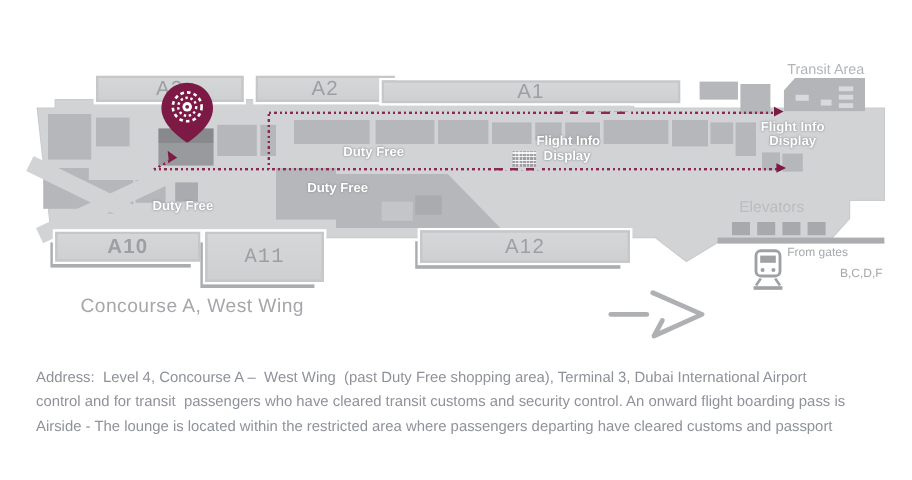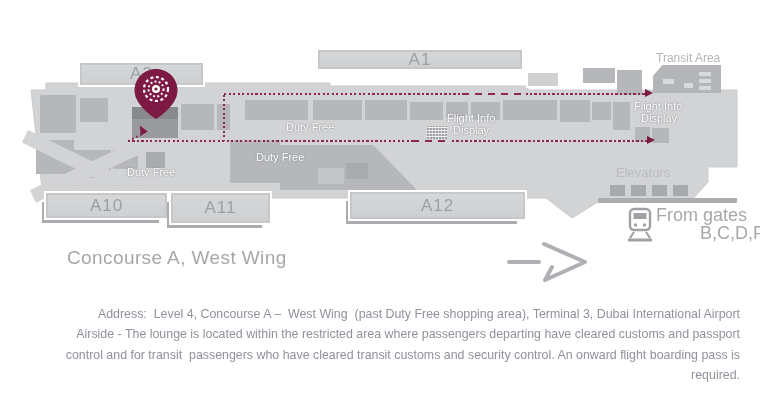--- a/index.html
+++ b/index.html
@@ -42,34 +42,34 @@
           border-left:8px solid #7c1a45;}
   #approach-line{position:absolute;left:127px;top:136px;width:18px;height:2px;z-index:4;
           transform:rotate(-28deg);
           background:repeating-linear-gradient(90deg,#8d2950 0 2px,transparent 2px 4.5px);}
   #approach-arrow{position:absolute;left:138px;top:125px;width:0;height:0;z-index:4;
           border-left:4px solid transparent;border-right:4px solid transparent;
           border-bottom:9px solid #7c1a45;transform:rotate(-30deg);}
   
   #pin{position:absolute;left:133px;top:68px;z-index:6;}
   
-  .lbl-white{position:absolute;color:#ffffff;font-size:11px;font-weight:normal;z-index:6;
+  .lbl-white{position:absolute;color:#ffffff;font-size:11px;font-weight:bold;z-index:6;
           white-space:nowrap;text-shadow:0 0 2px rgba(140,142,146,.95),0 0 1px rgba(140,142,146,.9);}
   
   .lbl-gray{position:absolute;z-index:6;white-space:nowrap;}
   #fids-icon{position:absolute;left:427px;top:126px;width:20px;height:13px;z-index:6;
           background:#9ea0a3;box-shadow:0 0 0 1px #d6d7d9;
           background-image:repeating-linear-gradient(0deg,transparent 0 2px,rgba(255,255,255,.85) 2px 3px),
                            repeating-linear-gradient(90deg,transparent 0 2px,rgba(255,255,255,.55) 2px 3px);}
   
-  .wing-title{position:absolute;color:#a5a7aa;font-size:19px;letter-spacing:.4px;z-index:6;white-space:nowrap;}
-  .note-text{position:absolute;color:#a6a8ab;font-size:18px;z-index:6;white-space:nowrap;}
+  .wing-title{position:absolute;color:#a5a7aa;font-size:16px;letter-spacing:.4px;z-index:6;white-space:nowrap;}
+  .note-text{position:absolute;color:#a6a8ab;font-size:10px;z-index:6;white-space:nowrap;}
   
   #address{position:absolute;left:30px;top:304px;width:710px;color:#8f929a;font-size:12.4px;z-index:6;}
-  #address div{white-space:pre;line-height:20.4px;text-align:right;}
+  #address div{white-space:pre;line-height:20.4px;}
 </style>
 </head>
 <body>
 
 <div id="stage">
 
   <svg id="floor-svg" width="760" height="400" viewBox="0 0 760 400">
     <polygon points="31,90 46,90 46,83 330,83 330,86 528,86 528,90 737,90 737,167 708,167 708,182 692,200 598,202 572,218 546,198 43,198" fill="#d2d3d5" stroke="#c9cbcd" stroke-width="1"></polygon>
   </svg>
 
@@ -119,29 +119,32 @@
   <div class="lbl-gray" style="left:616px;top:165px;font-size:13px;color:#babcbf;">Elevators</div>
   <div class="elev-sq" style="left:610px;top:185px;"></div>
   <div class="elev-sq" style="left:631px;top:185px;"></div>
   <div class="elev-sq" style="left:652px;top:185px;"></div>
   <div class="elev-sq" style="left:673px;top:185px;"></div>
   <div id="edge-bar"></div>
 
   <div class="pier" style="left:80px;top:63px;width:123px;height:22px;">
       <span>A3</span>
     </div>
-  <div class="pier" style="left:318px;top:50px;width:204px;height:19px;">
+  <div class="pier" style="left:213px;top:63px;width:116px;height:22px;">
+      <span>A2</span>
+    </div>
+  <div class="pier" style="left:318px;top:67px;width:249px;height:19px;">
       <span>A1</span>
     </div>
   <div class="pier-step" style="left:528px;top:73px;width:30px;height:13px;"></div>
 
-  <div class="pier bottom" style="left:46px;top:193px;width:121px;height:25px;">
+  <div class="pier bottom" style="left:46px;top:193px;width:121px;height:25px;font-weight:bold;">
       <span>A10</span>
     </div>
-  <div class="pier bottom" style="left:171px;top:193px;width:99px;height:30px;">
+  <div class="pier bottom" style="left:171px;top:193px;width:99px;height:42px;font-family:Liberation Mono, monospace;">
       <span>A11</span>
     </div>
   <div class="pier bottom" style="left:350px;top:192px;width:175px;height:27px;">
       <span>A12</span>
     </div>
 
   <div class="dash-h" style="left:224px;top:93px;width:424px;"></div>
   <div class="dash-long" style="left:462px;top:93px;width:64px;"></div>
   <div class="dash-h" style="left:128px;top:140px;width:523px;"></div>
   <div class="dash-long" style="left:412px;top:140px;width:38px;"></div>
@@ -183,18 +186,17 @@
     <circle cx="9.5" cy="18" r="1.7" fill="#9fa1a5"></circle>
     <circle cx="18.5" cy="18" r="1.7" fill="#9fa1a5"></circle>
     <path d="M8 25 L4 31 M20 25 L24 31" stroke="#9fa1a5" stroke-width="2.2" fill="none"></path>
     <rect x="2" y="31.5" width="24" height="3" fill="#9fa1a5"></rect>
   </svg>
   <div class="note-text" style="left:656px;top:205px;">From gates</div>
   <div class="note-text" style="left:656px;top:223px;margin-left:44px;">B,C,D,F</div>
 
   <div id="address">
     <div>Address:  Level 4, Concourse A –  West Wing  (past Duty Free shopping area), Terminal 3, Dubai International Airport</div>
+    <div>control and for transit  passengers who have cleared transit customs and security control. An onward flight boarding pass is</div>
     <div>Airside - The lounge is located within the restricted area where passengers departing have cleared customs and passport</div>
-    <div>control and for transit  passengers who have cleared transit customs and security control. An onward flight boarding pass is</div>
-    <div>required.</div>
   </div>
 
 </div>
 
 </body></html>

